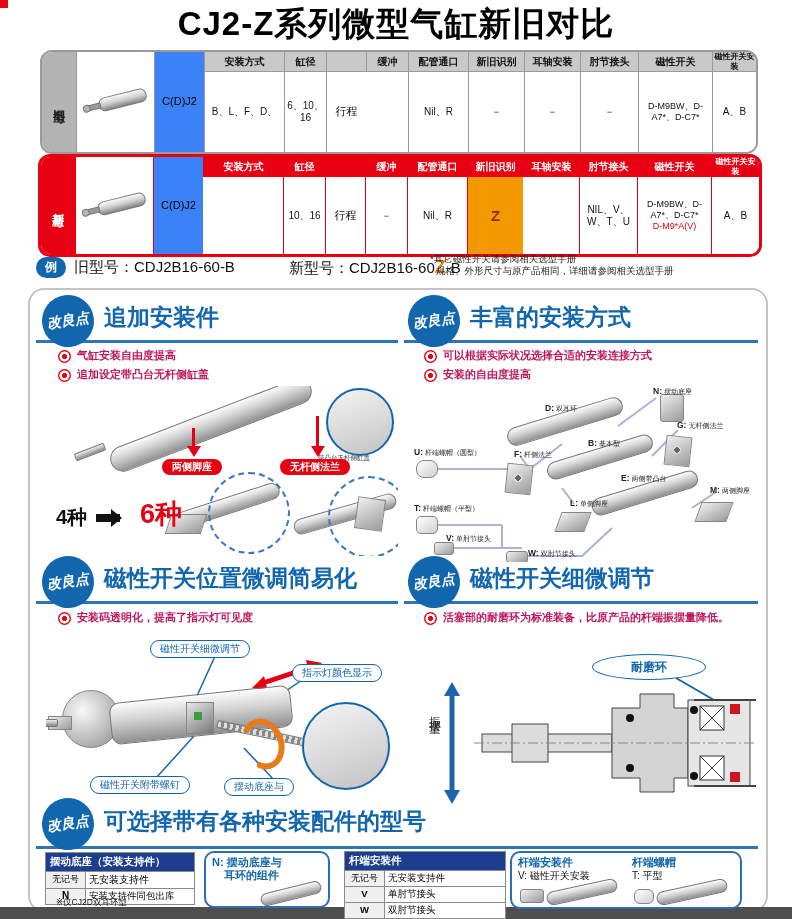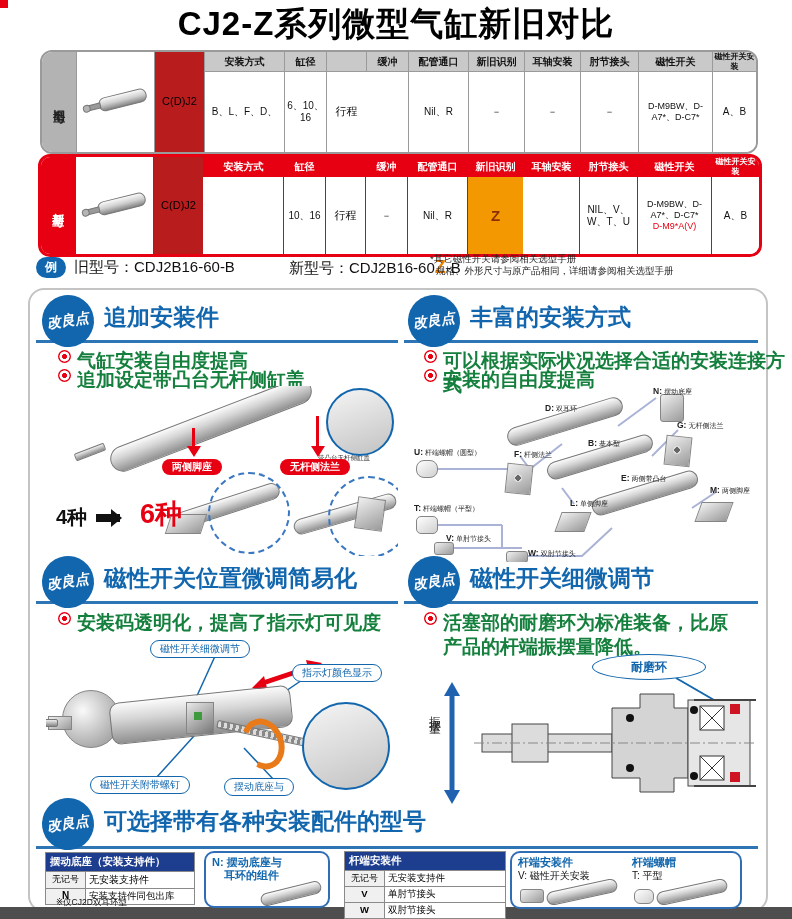--- a/index.html
+++ b/index.html
@@ -15,42 +15,42 @@
   .cmp.old{left:40px;top:50px;width:714px;height:100px;border:2px solid #9a9a9a;border-radius:12px;--bc:#9a9a9a;--hb:#c9c9c9;--hc:#111}
   .cmp.new{left:38px;top:154px;width:718px;height:97px;border:3px solid #e60012;border-radius:12px;--bc:#e60012;--hb:#e60012;--hc:#fff}
   .cell{border-left:1px solid var(--bc);display:flex;align-items:center;justify-content:center;text-align:center;line-height:1.2;padding:1px}
   .cell.h{grid-row:1;background:var(--hb);color:var(--hc);font-weight:700;font-size:10px;border-bottom:1px solid var(--bc)}
   .cell.h.sm{font-size:8px}
   .cell.b{grid-row:2;font-size:10px;color:#111;background:#fff}
   .cell.lab{grid-row:1/3;grid-column:1;border-left:none;writing-mode:vertical-rl;text-orientation:upright;font-size:12px;font-weight:700;letter-spacing:2px;padding:0}
   .cmp.old .cell.lab{background:#b3b3b3;color:#222}
   .cmp.new .cell.lab{background:#e60012;color:#fff}
   .cell.img{grid-row:1/3;grid-column:2;background:#fff}
-  .cell.model{grid-row:1/3;grid-column:3;font-size:11px;background:#b91c1c}
+  .cell.model{grid-row:1/3;grid-column:3;font-size:11px;background:#3b82f6}
   .cell.zc{background:#f39800;color:#8c2e00;font-weight:700;font-size:15px}
   .cell.sw{flex-direction:column;font-size:9px;line-height:1.25}
   .redline{color:#e60012}
 
   
   .exrow{position:absolute;left:36px;top:257px;display:flex;align-items:center;gap:8px}
   .exbadge{width:30px;height:21px;border-radius:11px;background:#1266ad;color:#fff;font-size:12px;font-weight:700;display:flex;align-items:center;justify-content:center}
   .extext{font-size:15px;color:#111;font-weight:500}
   .exz{color:#f08300;font-size:18px;font-weight:700}
   .exgap{display:inline-block;width:38px}
   .notes{position:absolute;left:430px;top:253px;font-size:9.5px;line-height:12px;color:#222}
   .notes .l2{padding-left:6px}
 
   
   .frame{position:absolute;left:28px;top:288px;width:736px;height:620px;border:2px solid #c4c4c4;border-radius:16px}
 
   
   .badge{position:absolute;width:52px;height:52px;border-radius:50%;background:#1266ad;color:#fff;font-size:14px;font-weight:700;font-style:italic;display:flex;align-items:center;justify-content:center;transform:rotate(-8deg);z-index:3}
   .stitle{position:absolute;font-size:23px;font-weight:700;color:#1266ad;white-space:nowrap;z-index:3}
   .uline{position:absolute;height:3px;background:#2e75b6;z-index:2}
-  .bullet{position:absolute;display:flex;gap:6px;align-items:flex-start;color:#15803d;font-weight:700;font-size:19px;line-height:1.25}
+  .bullet{position:absolute;display:flex;gap:6px;align-items:flex-start;color:#be185d;font-weight:700;font-size:11px;line-height:1.25}
   .tgt{width:13px;height:13px;border-radius:50%;flex:none;margin-top:1px;background:radial-gradient(circle,#e60012 0 24%,#fff 30% 52%,#e60012 58% 100%)}
 
   
   .illo{position:absolute;overflow:hidden}
   .cyl{position:absolute;background:linear-gradient(180deg,#fbfbfb 0%,#d6d6d6 40%,#8f8f8f 100%);border:1px solid #777;border-radius:999px}
   .rod{position:absolute;background:linear-gradient(180deg,#eee,#888);border:1px solid #777;border-radius:2px}
   .part{position:absolute;background:linear-gradient(145deg,#f0f0f0,#9a9a9a);border:1px solid #858585}
   .hole{position:absolute;border-radius:50%;background:radial-gradient(circle,#666 0 45%,#ddd 50% 100%)}
   .rpill{position:absolute;background:#e60012;color:#fff;font-size:10px;font-weight:700;padding:1px 10px;border-radius:8px;white-space:nowrap;z-index:4}
   .tri{position:absolute;width:0;height:0;border-left:7px solid transparent;border-right:7px solid transparent;border-top:11px solid #e60012;z-index:4}

